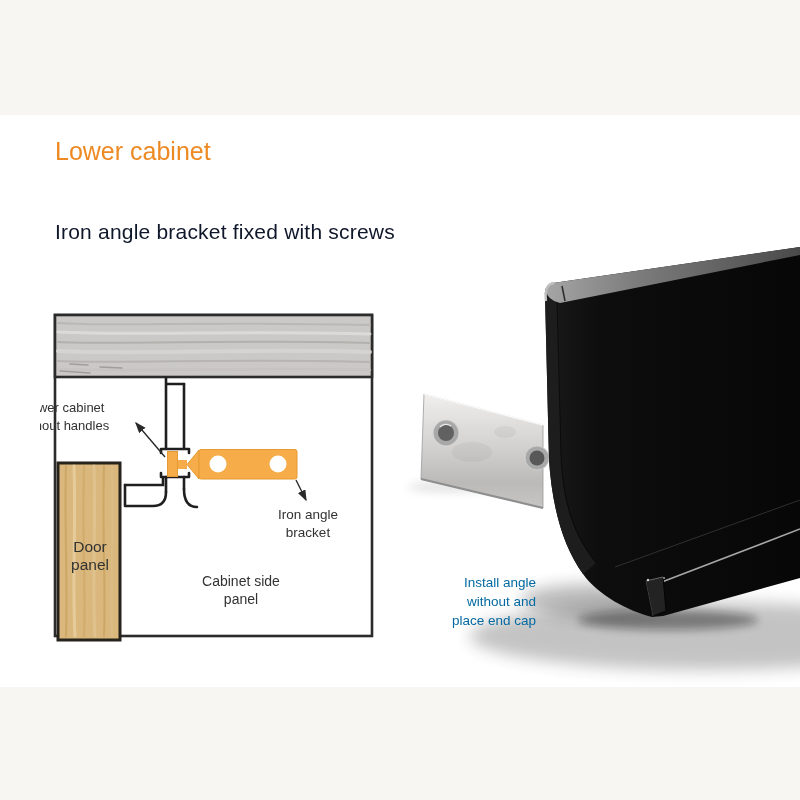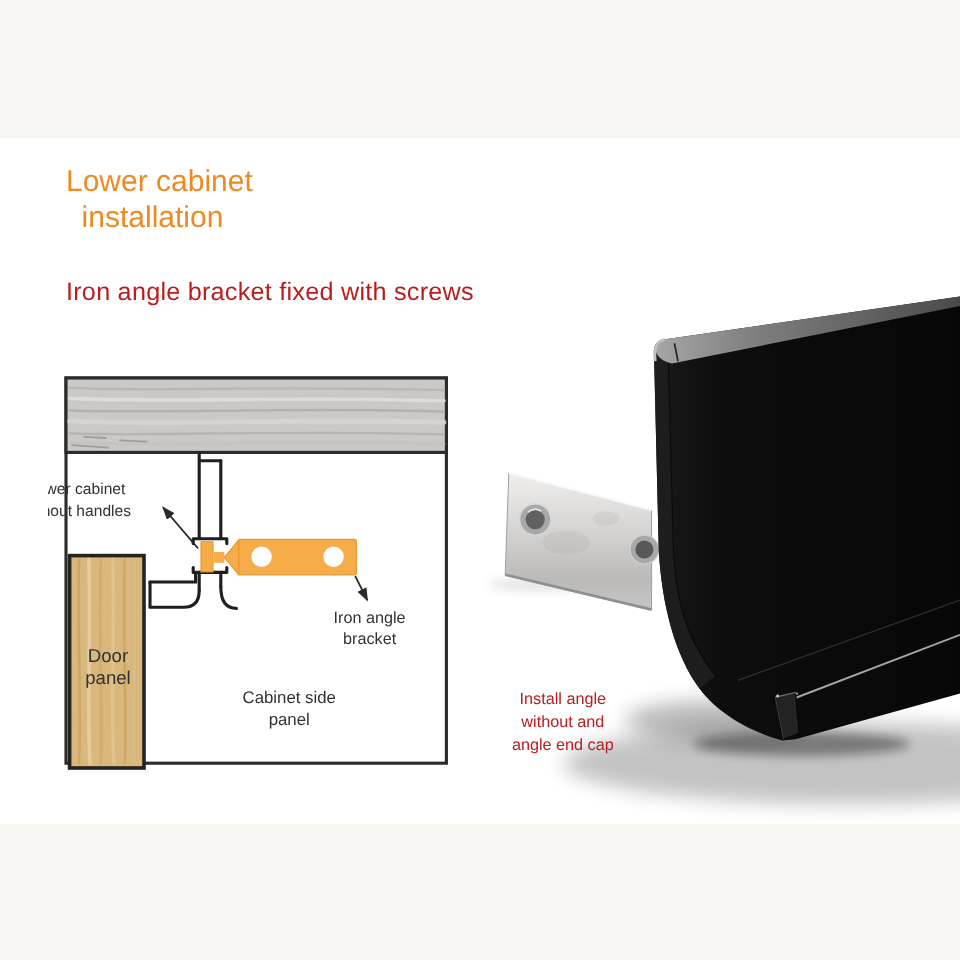--- a/index.html
+++ b/index.html
@@ -10,41 +10,40 @@
   }
   .band{position:absolute;left:0;width:800px;background:#f8f6f2;}
   .band.top{top:0;height:115px;}
   .band.bottom{top:687px;height:113px;}
   .title{
     position:absolute;left:55px;top:136px;
     color:#ed8a23;font-size:25px;line-height:30px;font-weight:400;
   }
   .title .l2{display:block;padding-left:13px;}
   .subtitle{
-    position:absolute;left:55px;top:232px;
-    color:#b91c1c;font-size:21px;font-weight:400;letter-spacing:.2px;
+    position:absolute;left:55px;top:220px;
+    color:#0f172a;font-size:21px;font-weight:400;letter-spacing:.2px;
   }
   .diagram-svg{position:absolute;left:40px;top:300px;}
   .photo-svg{position:absolute;left:400px;top:115px;}
   .caption{
     position:absolute;left:402px;top:573px;width:134px;
-    text-align:center;color:#b91c1c;font-size:13.5px;line-height:19px;font-weight:400;
+    text-align:right;color:#0369a1;font-size:13.5px;line-height:19px;font-weight:400;
   }
   .caption span{display:block;}
   svg text{fill:#323232;font-family:"Liberation Sans",sans-serif;}
 </style>
 </head>
 <body>
 
 <div class="band top"></div>
 <div class="band bottom"></div>
 
 <div class="title">
   <span class="l1">Lower cabinet</span>
-  <span class="l2">installation</span>
 </div>
 
 <div class="subtitle">Iron angle bracket fixed with screws</div>
 
 <svg class="diagram-svg" width="350" height="360" viewBox="40 300 350 360">
   <defs>
     <marker id="ah" markerWidth="9" markerHeight="7" refX="7" refY="3" orient="auto">
       <path d="M0,0 L8,3 L0,6 Z" fill="#2a2a2a"></path>
     </marker>
   </defs>
@@ -185,14 +184,14 @@
       <line x1="646" y1="581" x2="653" y2="616" stroke="#3c3c3c" stroke-width="1"></line>
       <circle cx="648" cy="580" r="1.2" fill="#dddddd" opacity=".9"></circle>
       <circle cx="664" cy="578" r="1" fill="#cccccc" opacity=".8"></circle>
     </g>
   </g>
 </svg>
 
 <div class="caption">
   <span>Install angle</span>
   <span>without and</span>
-  <span>angle end cap</span>
+  <span>place end cap</span>
 </div>
 
 </body></html>

